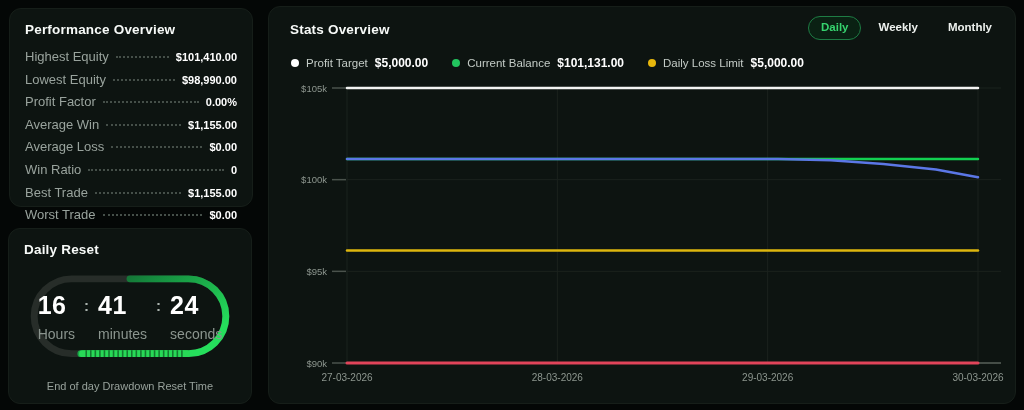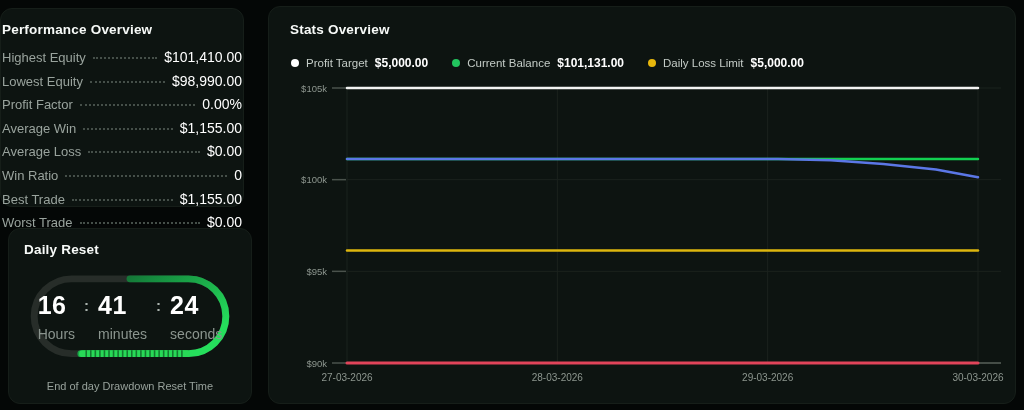--- a/index.html
+++ b/index.html
@@ -4,26 +4,26 @@
 <style>
   html,body{margin:0;padding:0;}
   body{
     width:1024px;height:410px;background:#040706;overflow:hidden;position:relative;
     font-family:"Liberation Sans",sans-serif;-webkit-font-smoothing:antialiased;
   }
   .panel{position:absolute;background:#0d1411;border:1px solid #161e19;border-radius:12px;box-sizing:border-box;}
   .panel-title{font-size:13.5px;font-weight:700;color:#f7faf8;letter-spacing:.2px;}
 
   
-  .perf{left:0;top:8px;width:244px;height:199px;padding:13px 1px;}
+  .perf{left:9px;top:8px;width:244px;height:199px;padding:13px 15px;}
   .perf-rows{margin-top:12px;}
   .perf-row{display:flex;align-items:baseline;margin-bottom:7.6px;}
   .perf-label{font-size:13px;color:#99a39d;white-space:nowrap;}
   .leader{flex:1;border-bottom:2px dotted #454f49;margin:0 7px;transform:translateY(-3px);}
-  .perf-value{font-size:14px;font-weight:400;color:#ffffff;white-space:nowrap;}
+  .perf-value{font-size:11px;font-weight:700;color:#ffffff;white-space:nowrap;}
 
   
   .reset{left:8px;top:228px;width:244px;height:176px;padding:13px 15px;}
   .gauge{position:relative;width:208px;height:92px;margin:13px auto 0;}
   .gauge svg{position:absolute;inset:0;}
   .time{position:absolute;left:0;right:0;top:23px;display:flex;justify-content:center;gap:9px;}
   .t-unit{text-align:left;min-width:36px;}
   .t-num{font-size:25px;font-weight:700;color:#ffffff;line-height:1;letter-spacing:.5px;}
   .t-lab{font-size:14px;color:#8b958f;margin-top:8px;}
   .t-colon{font-size:15px;font-weight:700;color:#aab3ae;padding-top:4px;}
@@ -127,20 +127,25 @@
         <div class="t-lab">seconds</div>
       </div>
     </div>
   </div>
   <div class="reset-caption">End of day Drawdown Reset Time</div>
 </section>
 
 <section class="panel stats">
   <div class="panel-title">Stats Overview</div>
 
+  <div class="tabs">
+    <button class="tab active">Daily</button>
+    <button class="tab">Weekly</button>
+    <button class="tab">Monthly</button>
+  </div>
 
   <div class="legend">
     <div class="legend-item">
       <span class="legend-dot" style="background: rgb(255, 255, 255);"></span>
       <span class="legend-label">Profit Target</span>
       <span class="legend-value">$5,000.00</span>
     </div>
     <div class="legend-item">
       <span class="legend-dot" style="background: rgb(34, 197, 94);"></span>
       <span class="legend-label">Current Balance</span>

